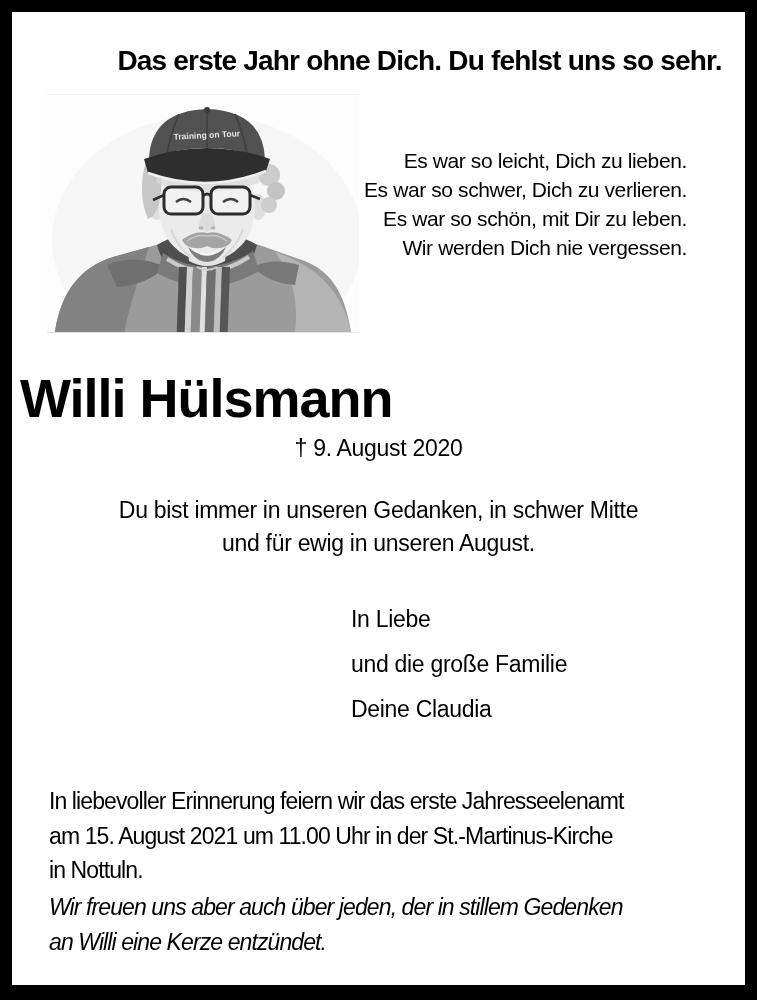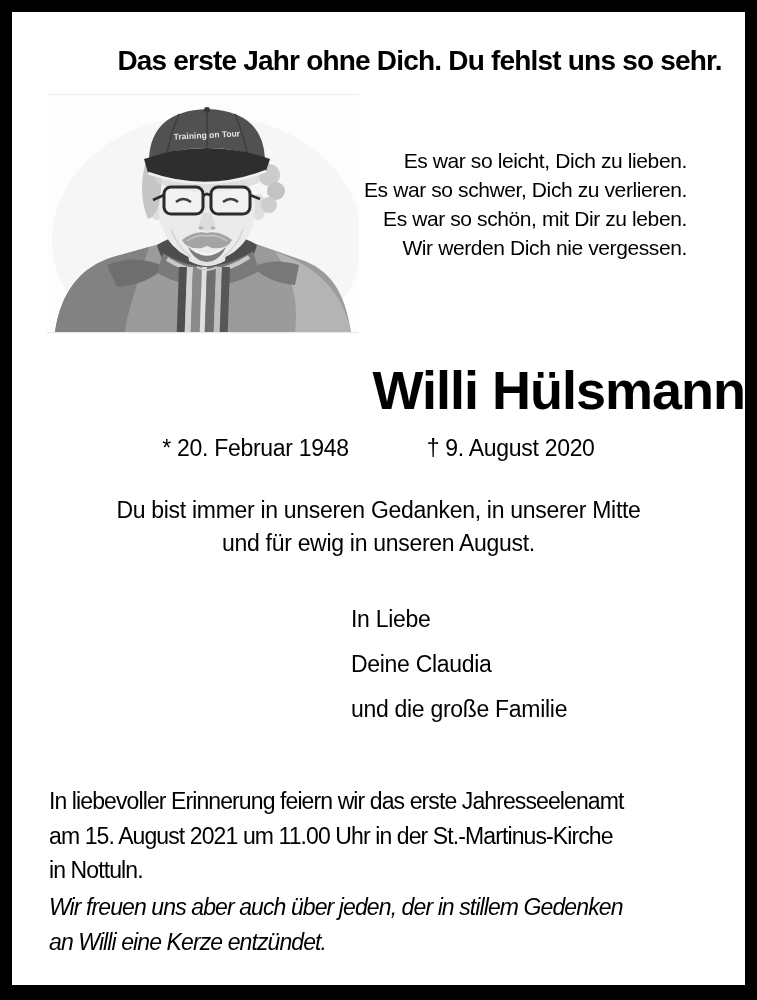--- a/index.html
+++ b/index.html
@@ -54,22 +54,22 @@
     line-height: 29px;
     letter-spacing: -0.4px;
     white-space: nowrap;
     text-align: right;
   }
   .name {
     position: absolute;
     top: 347px;
     left: 0;
     width: 100%;
-    margin: 0;
-    text-align: right;
+    margin: 8px;
+    text-align: left;
     font-size: 54px;
     font-weight: 700;
     letter-spacing: -1px;
     white-space: nowrap;
   }
   .dates {
     position: absolute;
     top: 423px;
     left: 0;
     width: 100%;
@@ -210,33 +210,32 @@
     <div class="poem">
       <div>Es war so leicht, Dich zu lieben.</div>
       <div>Es war so schwer, Dich zu verlieren.</div>
       <div>Es war so schön, mit Dir zu leben.</div>
       <div>Wir werden Dich nie vergessen.</div>
     </div>
 
     <h1 class="name">Willi Hülsmann</h1>
 
     <div class="dates">
-      <span>* 20. Februar 1948</span>
       <span>† 9. August 2020</span>
     </div>
 
     <div class="tribute">
-      <div>Du bist immer in unseren Gedanken, in unserer Mitte</div>
+      <div>Du bist immer in unseren Gedanken, in schwer Mitte</div>
       <div>und für ewig in unseren August.</div>
     </div>
 
     <div class="farewell">
       <div>In Liebe</div>
+      <div>und die große Familie</div>
       <div>Deine Claudia</div>
-      <div>und die große Familie</div>
     </div>
 
     <div class="announcement">
       <div>In liebevoller Erinnerung feiern wir das erste Jahresseelenamt</div>
       <div>am 15. August 2021 um 11.00 Uhr in der St.-Martinus-Kirche</div>
       <div>in Nottuln.</div>
     </div>
 
     <div class="candle-note">
       <div>Wir freuen uns aber auch über jeden, der in stillem Gedenken</div>

